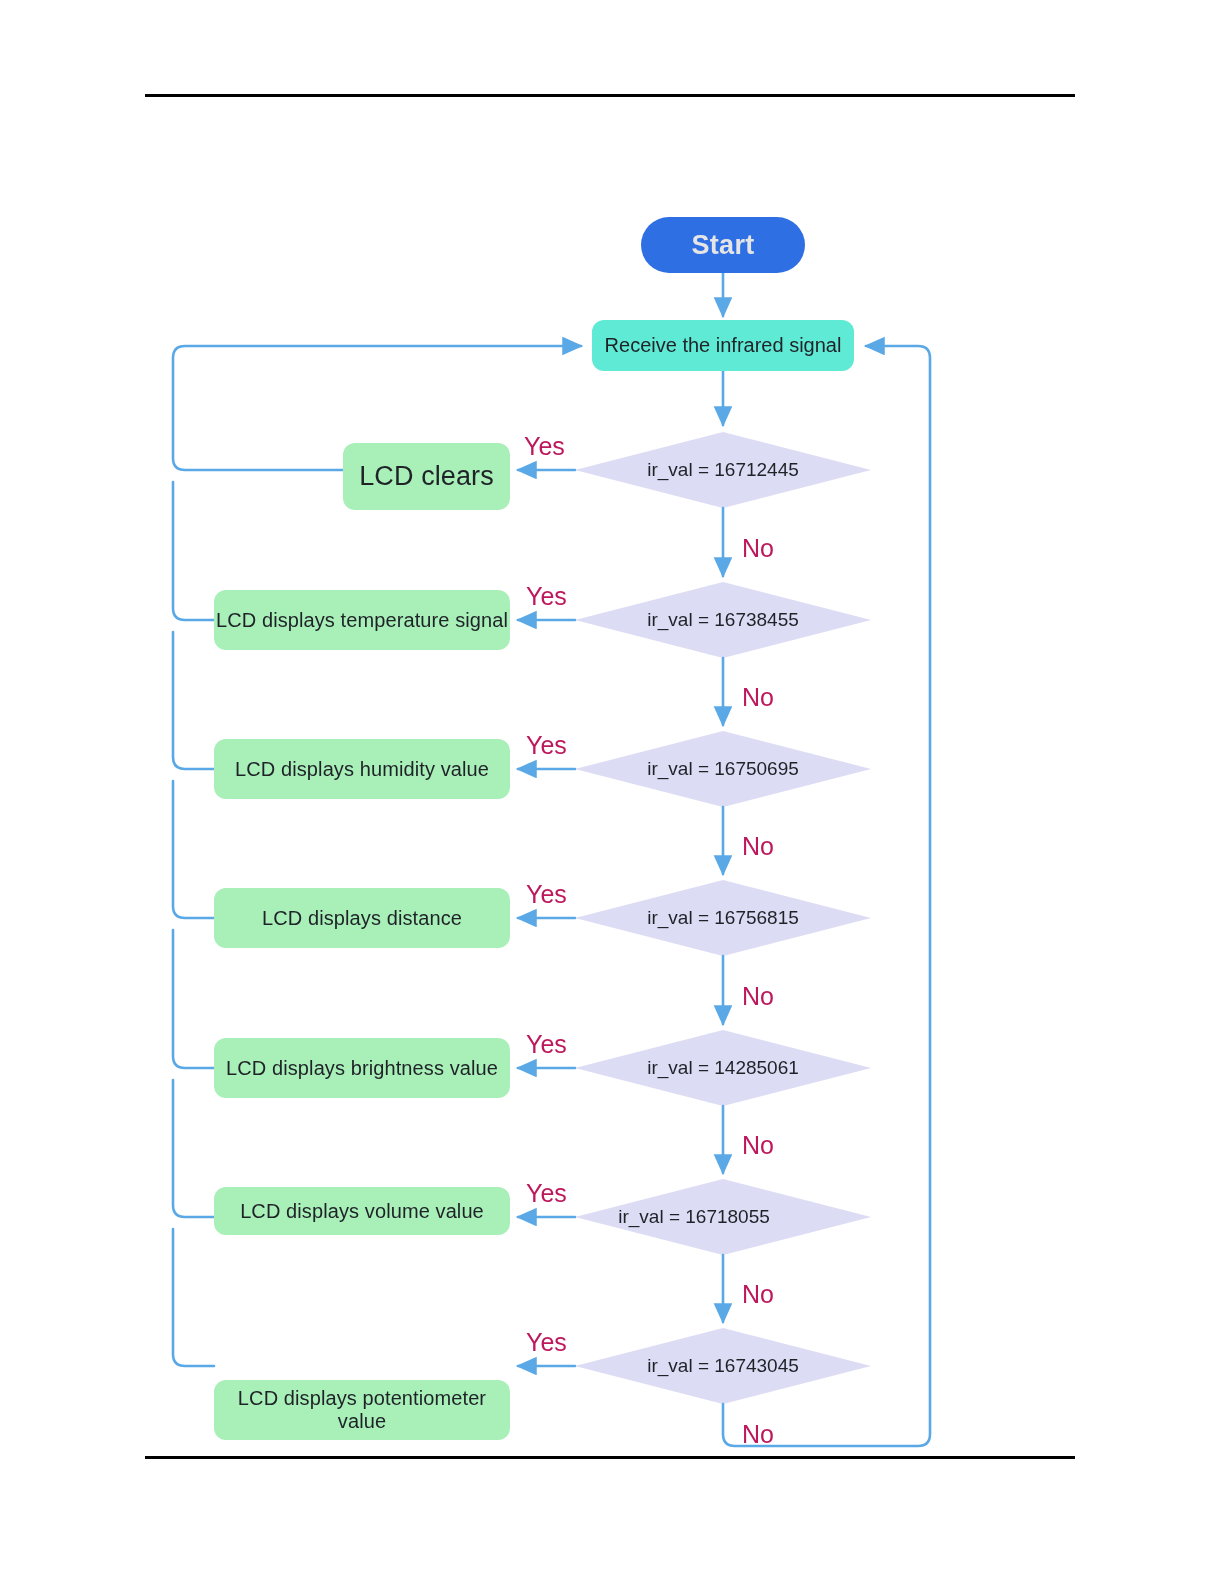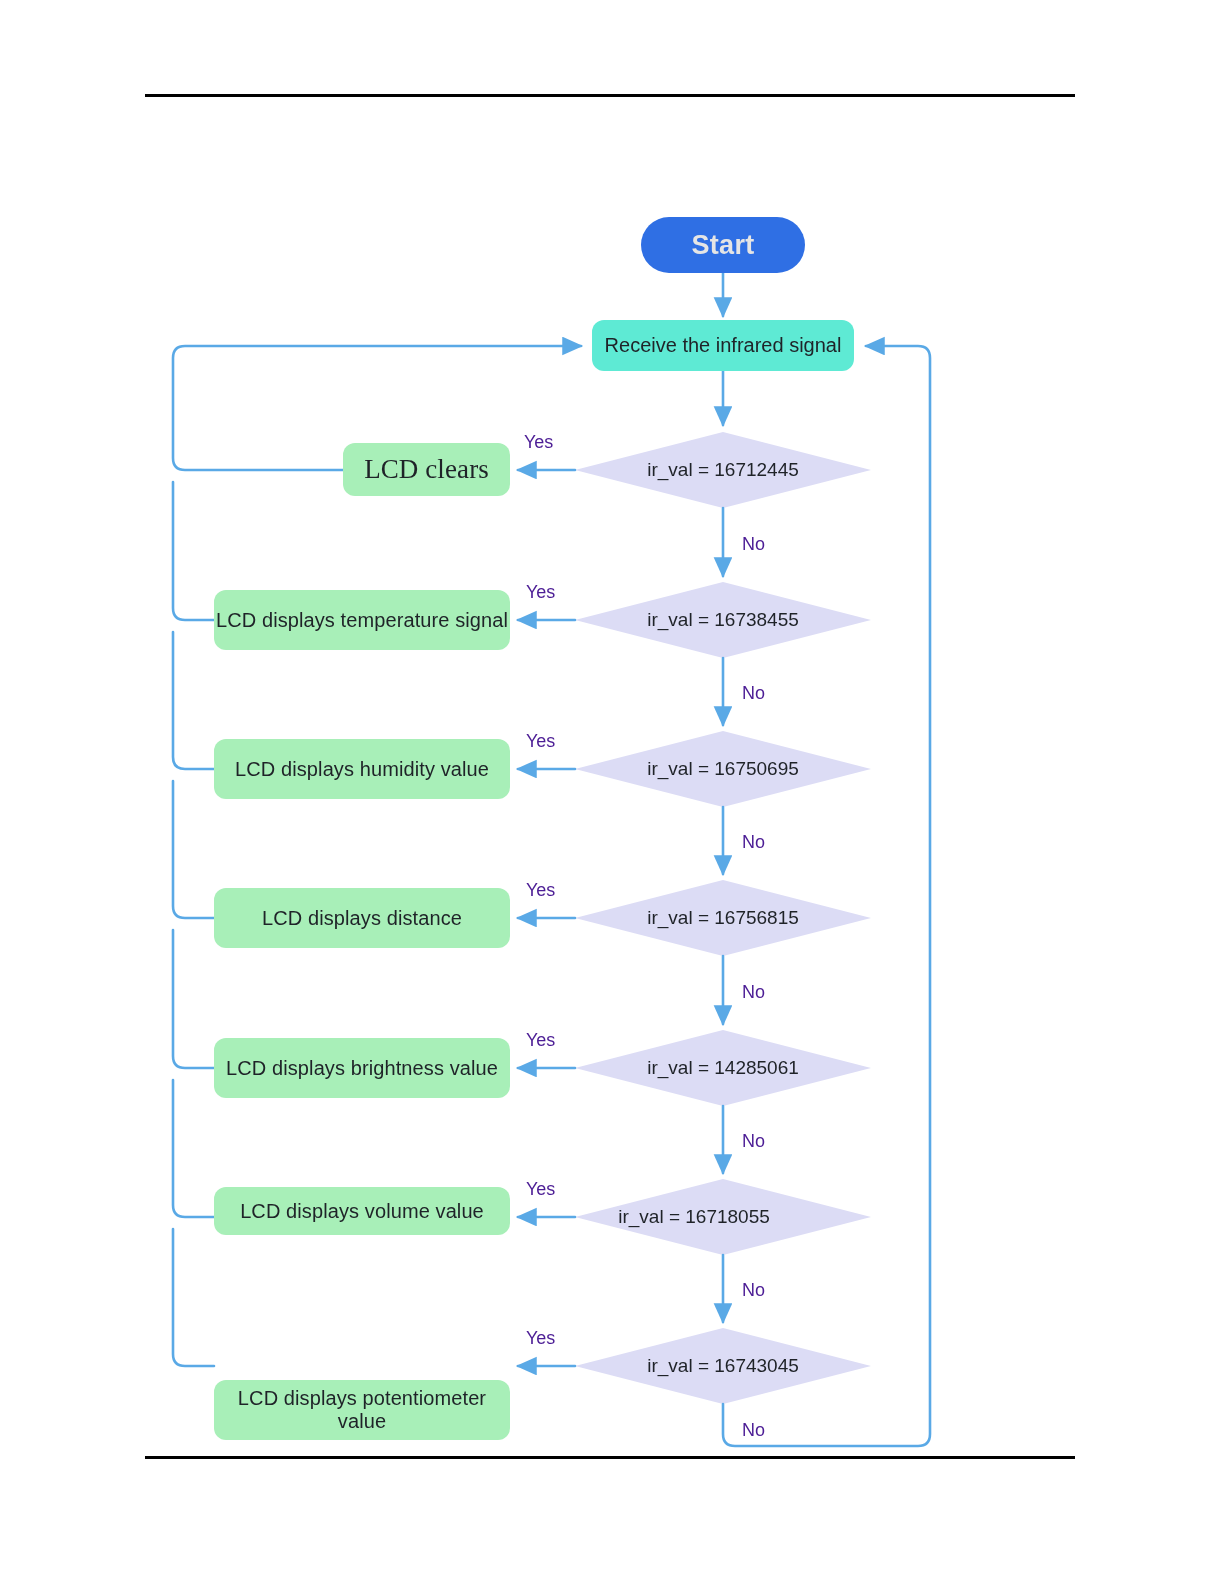--- a/index.html
+++ b/index.html
@@ -77,22 +77,22 @@
     display: flex;
     align-items: center;
     justify-content: center;
     font-size: 19px;
     color: #1f2328;
     pointer-events: none;
   }
 
   .edge-label {
     position: absolute;
-    font-size: 18px;
-    color: #4c1d95;
+    font-size: 25px;
+    color: #be185d;
   }
 </style>
 </head>
 <body>
 
 <div id="page">
 
   <div class="rule" id="rule-top"></div>
   <div class="rule" id="rule-bottom"></div>
 
@@ -151,21 +151,21 @@
   <div class="node node-receive" style="left:592px; top:320px; width:262px; height:51px;">Receive the infrared signal</div>
 
   <div class="decision-label" style="left:575px; top:450px; width:296px; height:40px;">ir_val = 16712445</div>
   <div class="decision-label" style="left:575px; top:600px; width:296px; height:40px;">ir_val = 16738455</div>
   <div class="decision-label" style="left:575px; top:749px; width:296px; height:40px;">ir_val = 16750695</div>
   <div class="decision-label" style="left:575px; top:898px; width:296px; height:40px;">ir_val = 16756815</div>
   <div class="decision-label" style="left:575px; top:1048px; width:296px; height:40px;">ir_val = 14285061</div>
   <div class="decision-label" style="left:546px; top:1197px; width:296px; height:40px;">ir_val = 16718055</div>
   <div class="decision-label" style="left:575px; top:1346px; width:296px; height:40px;">ir_val = 16743045</div>
 
-  <div class="node node-process big" style="left:343px; top:443px; width:167px; height:53px;font-family:Liberation Serif, serif;">LCD  clears</div>
+  <div class="node node-process big" style="left:343px; top:443px; width:167px; height:67px;">LCD  clears</div>
   <div class="node node-process" style="left:214px; top:590px; width:296px; height:60px;">LCD displays temperature signal</div>
   <div class="node node-process" style="left:214px; top:739px; width:296px; height:60px;">LCD displays humidity value</div>
   <div class="node node-process" style="left:214px; top:888px; width:296px; height:60px;">LCD displays distance</div>
   <div class="node node-process" style="left:214px; top:1038px; width:296px; height:60px;text-align:center;">LCD displays brightness value</div>
   <div class="node node-process" style="left:214px; top:1187px; width:296px; height:48px;">LCD displays volume value</div>
   <div class="node node-process" style="left:214px; top:1336px; width:296px; height:60px;margin-top:44px;">LCD displays potentiometer value</div>
 
   <div class="edge-label" style="left:524px; top:432px;">Yes</div>
   <div class="edge-label" style="left:526px; top:582px;">Yes</div>
   <div class="edge-label" style="left:526px; top:731px;">Yes</div>

